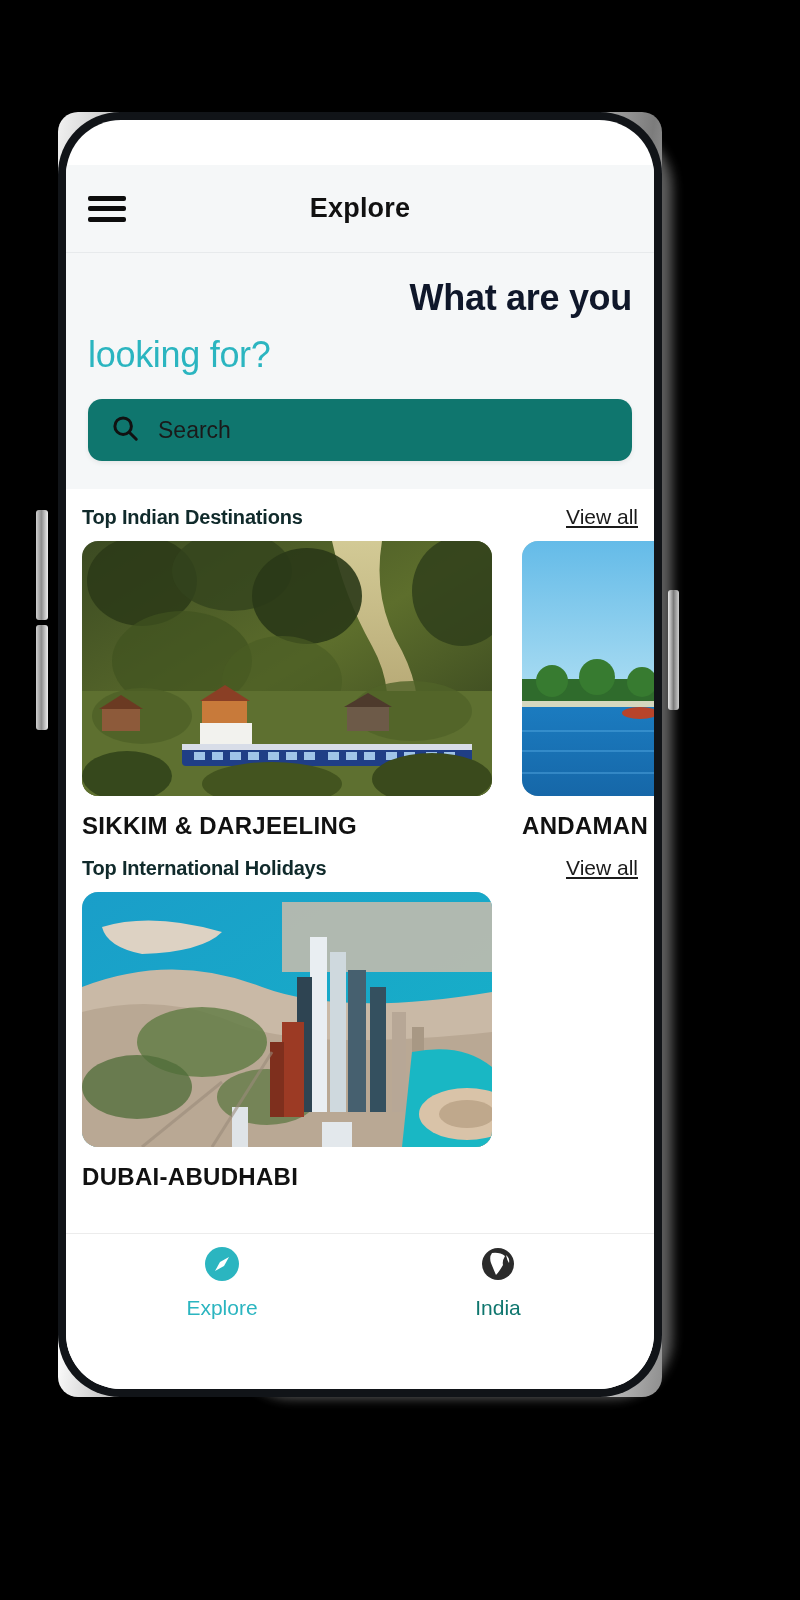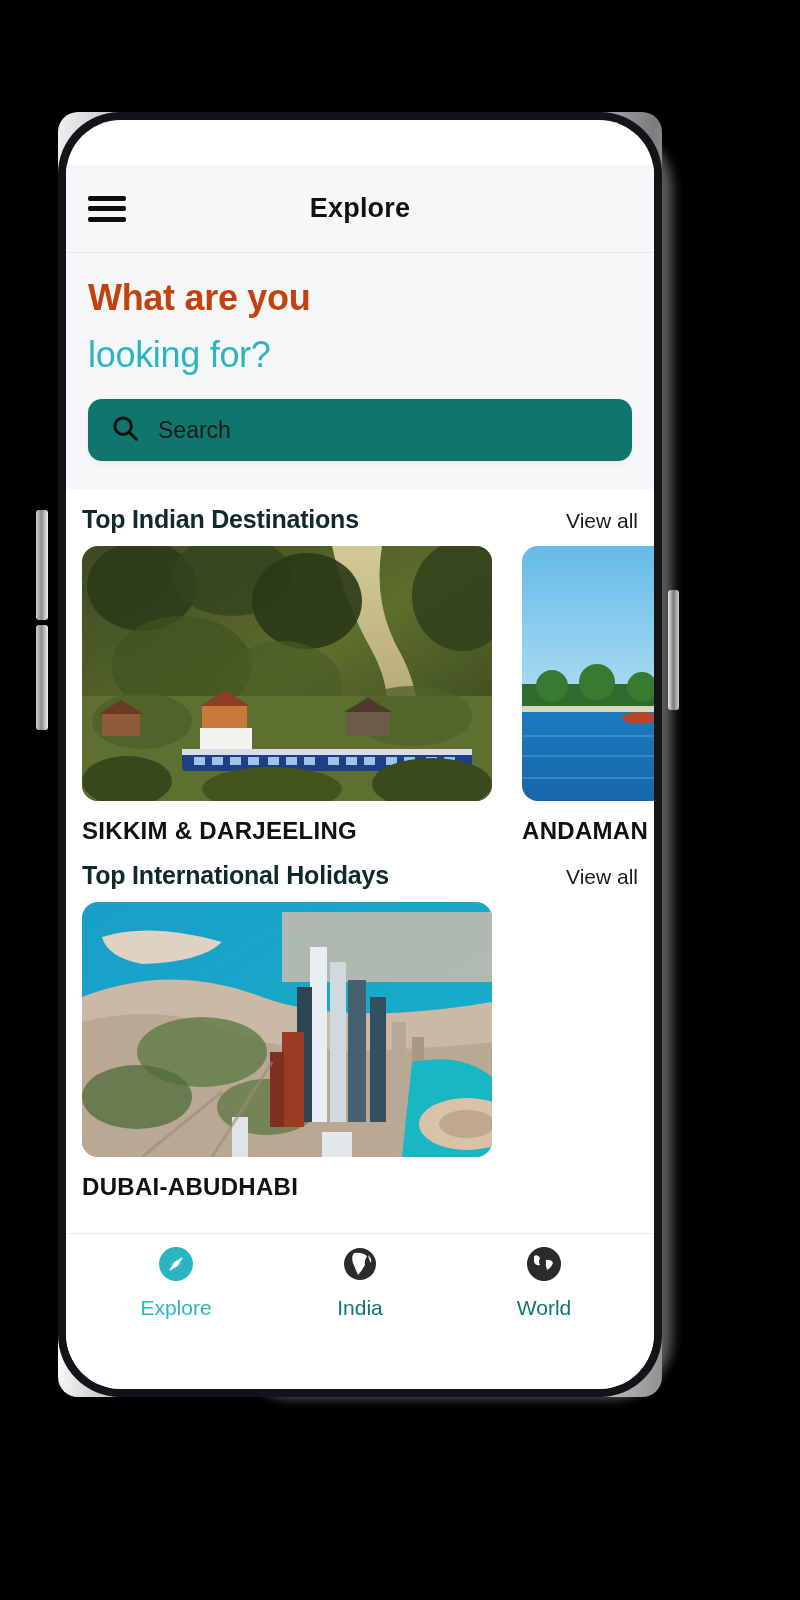--- a/index.html
+++ b/index.html
@@ -87,22 +87,22 @@
     position: absolute; left: 0; right: 0;
     text-align: center;
     font-size: 27px; font-weight: bold; color: #111;
     letter-spacing: .2px;
     pointer-events: none;
   }
 
   
   .hero { background: #f5f7f8; padding: 22px 22px 0 22px; flex: 0 0 auto; }
   .hero-line1 {
-    font-size: 36px; font-weight: bold; color: #c2410c;
-    letter-spacing: -.3px; line-height: 1.25;
+    font-size: 36px; font-weight: bold; color: #0f172a;
+    letter-spacing: -.3px; line-height: 1.25; text-align: right;
   }
   .hero-line2 {
     font-size: 36px; font-weight: normal; color: #2bb5c0;
     letter-spacing: -.3px; line-height: 1.25; margin-top: 12px;
   }
 
   .search-wrap { padding: 22px 22px 28px 22px; background: #f5f7f8; }
   .search-box {
     height: 62px;
     background: #0f766e;
@@ -120,24 +120,24 @@
   .search-input::placeholder { color: #1a1a1a; opacity: 1; }
 
   
   .content { flex: 1 1 auto; background: #fff; overflow: hidden; }
 
   .section-head {
     display: flex; align-items: baseline; justify-content: space-between;
     padding: 16px 16px 12px 16px;
   }
   .section-title {
-    font-size: 25px; font-weight: bold; color: #102a2b; letter-spacing: -.2px;
+    font-size: 20px; font-weight: bold; color: #102a2b; letter-spacing: -.2px;
   }
   .view-all {
-    font-size: 21px; color: #1b1b1b; 
+    font-size: 21px; color: #1b1b1b; text-decoration: underline;
     white-space: nowrap; padding-left: 10px;
   }
 
   .cards-row {
     display: flex; gap: 30px;
     padding: 0 0 0 16px;
     overflow: hidden;
   }
   .card { flex: 0 0 auto; }
   .card-img {
@@ -382,31 +382,19 @@
         <span>
           <svg width="40" height="40" viewBox="0 0 40 40">
             <circle cx="20" cy="20" r="16" fill="#2b2b2b"></circle>
             <path d="M14 9 Q22 8 27 12 Q24 17 25 21 Q21 28 18 31 Q15 24 13 19 Q11 13 14 9 Z" fill="#ffffff"></path>
             <path d="M28 11 Q32 14 31 19 Q29 16 28 11 Z" fill="#ffffff"></path>
           </svg>
         </span>
         <span class="nav-label">India</span>
       </div>
 
-      <div class="nav-item">
-        <span>
-          <svg width="40" height="40" viewBox="0 0 40 40">
-            <circle cx="20" cy="20" r="16" fill="#2b2b2b"></circle>
-            <path d="M20 4 A16 16 0 0 1 20 36 A22 10 0 0 0 20 4 Z" fill="#ffffff" opacity=".15"></path>
-            <path d="M10 12 Q14 10 16 14 Q14 18 16 21 Q12 22 10 18 Z" fill="#ffffff"></path>
-            <path d="M22 16 Q27 15 29 19 Q27 24 23 26 Q21 21 22 16 Z" fill="#ffffff"></path>
-            <circle cx="20" cy="20" r="16" fill="none" stroke="#2b2b2b" stroke-width="2"></circle>
-          </svg>
-        </span>
-        <span class="nav-label">World</span>
-      </div>
 
     </div>
 
     <div class="nav-pad"></div>
   </div>
  </div>
 </div>
 
 </body></html>

